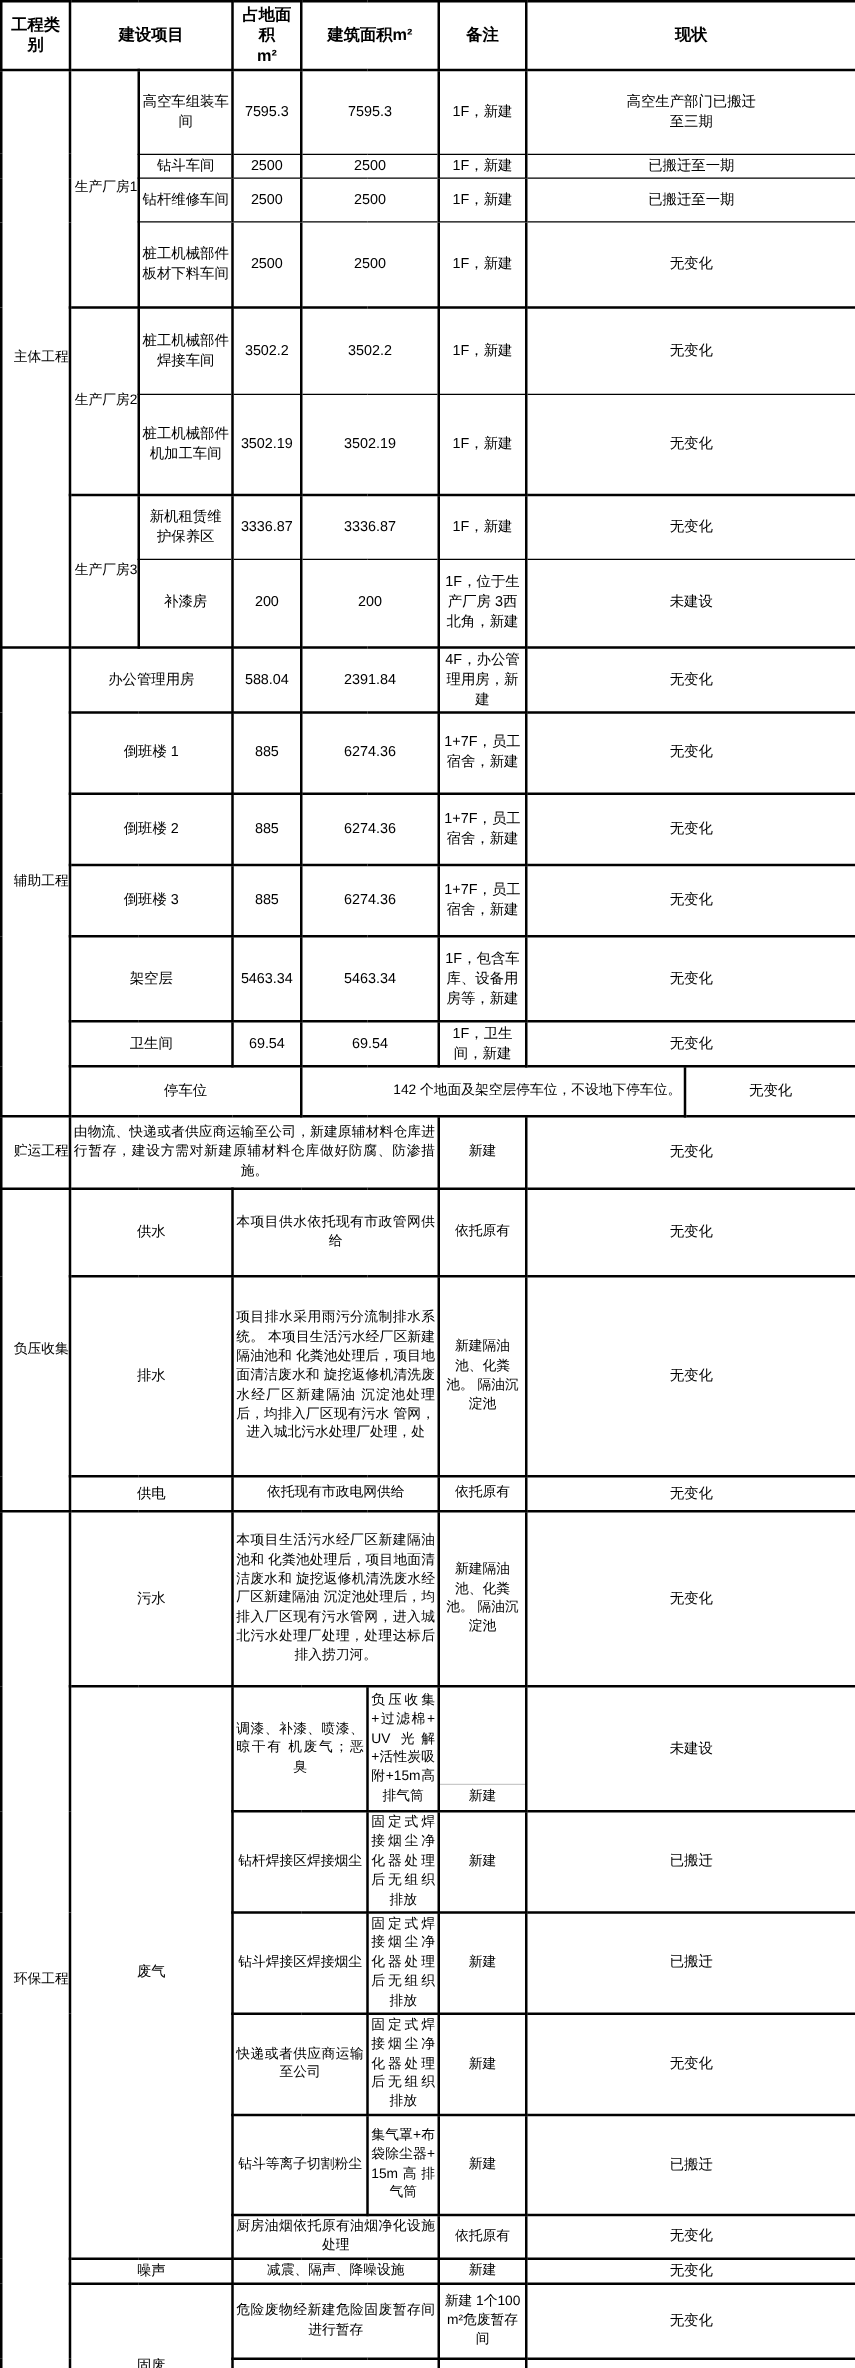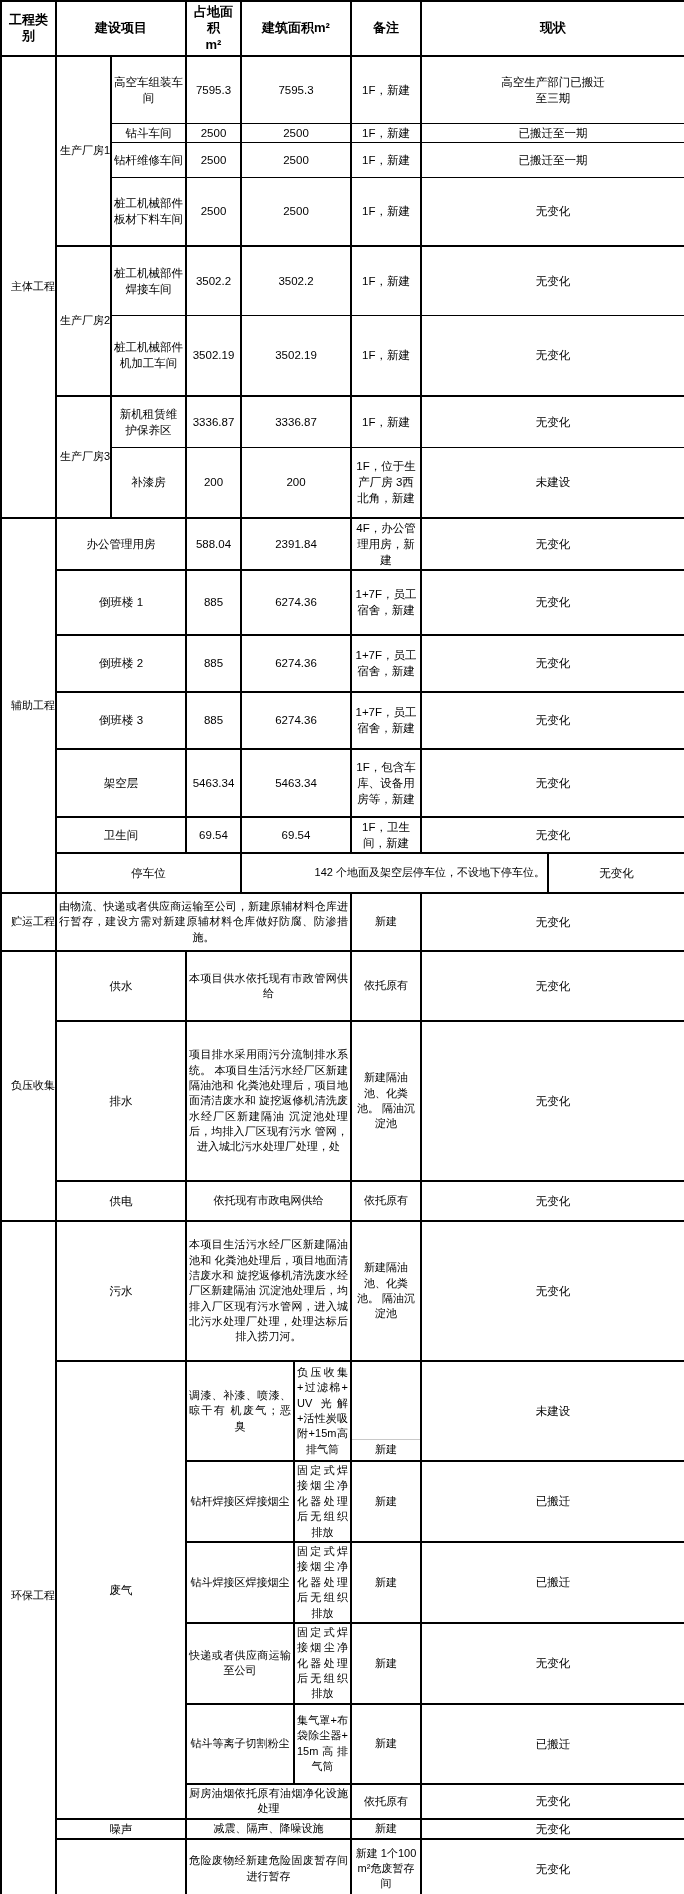--- a/index.html
+++ b/index.html
@@ -178,21 +178,21 @@
     <td colspan="3" class="sm just">本项目供水依托现有市政管网供给</td>
     <td class="sm">依托原有</td>
     <td colspan="2">无变化</td>
   </tr>
   <tr style="height:160px">
     <td colspan="2">排水</td>
     <td colspan="3" class="sm just">项目排水采用雨污分流制排水系统。 本项目生活污水经厂区新建隔油池和 化粪池处理后，项目地面清洁废水和 旋挖返修机清洗废水经厂区新建隔油 沉淀池处理后，均排入厂区现有污水 管网，进入城北污水处理厂处理，处</td>
     <td class="sm">新建隔油池、化粪池。 隔油沉淀池</td>
     <td colspan="2">无变化</td>
   </tr>
-  <tr style="height:40px">
+  <tr style="height:28px">
     <td colspan="2">供电</td>
     <td colspan="3" class="sm">依托现有市政电网供给</td>
     <td class="sm">依托原有</td>
     <td colspan="2">无变化</td>
   </tr>
 
   <tr style="height:140px">
     <td rowspan="10" class="xs">环保工程</td>
     <td colspan="2">污水</td>
     <td colspan="3" class="sm just">本项目生活污水经厂区新建隔油池和 化粪池处理后，项目地面清洁废水和 旋挖返修机清洗废水经厂区新建隔油 沉淀池处理后，均排入厂区现有污水管网，进入城北污水处理厂处理，处理达标后排入捞刀河。</td>

